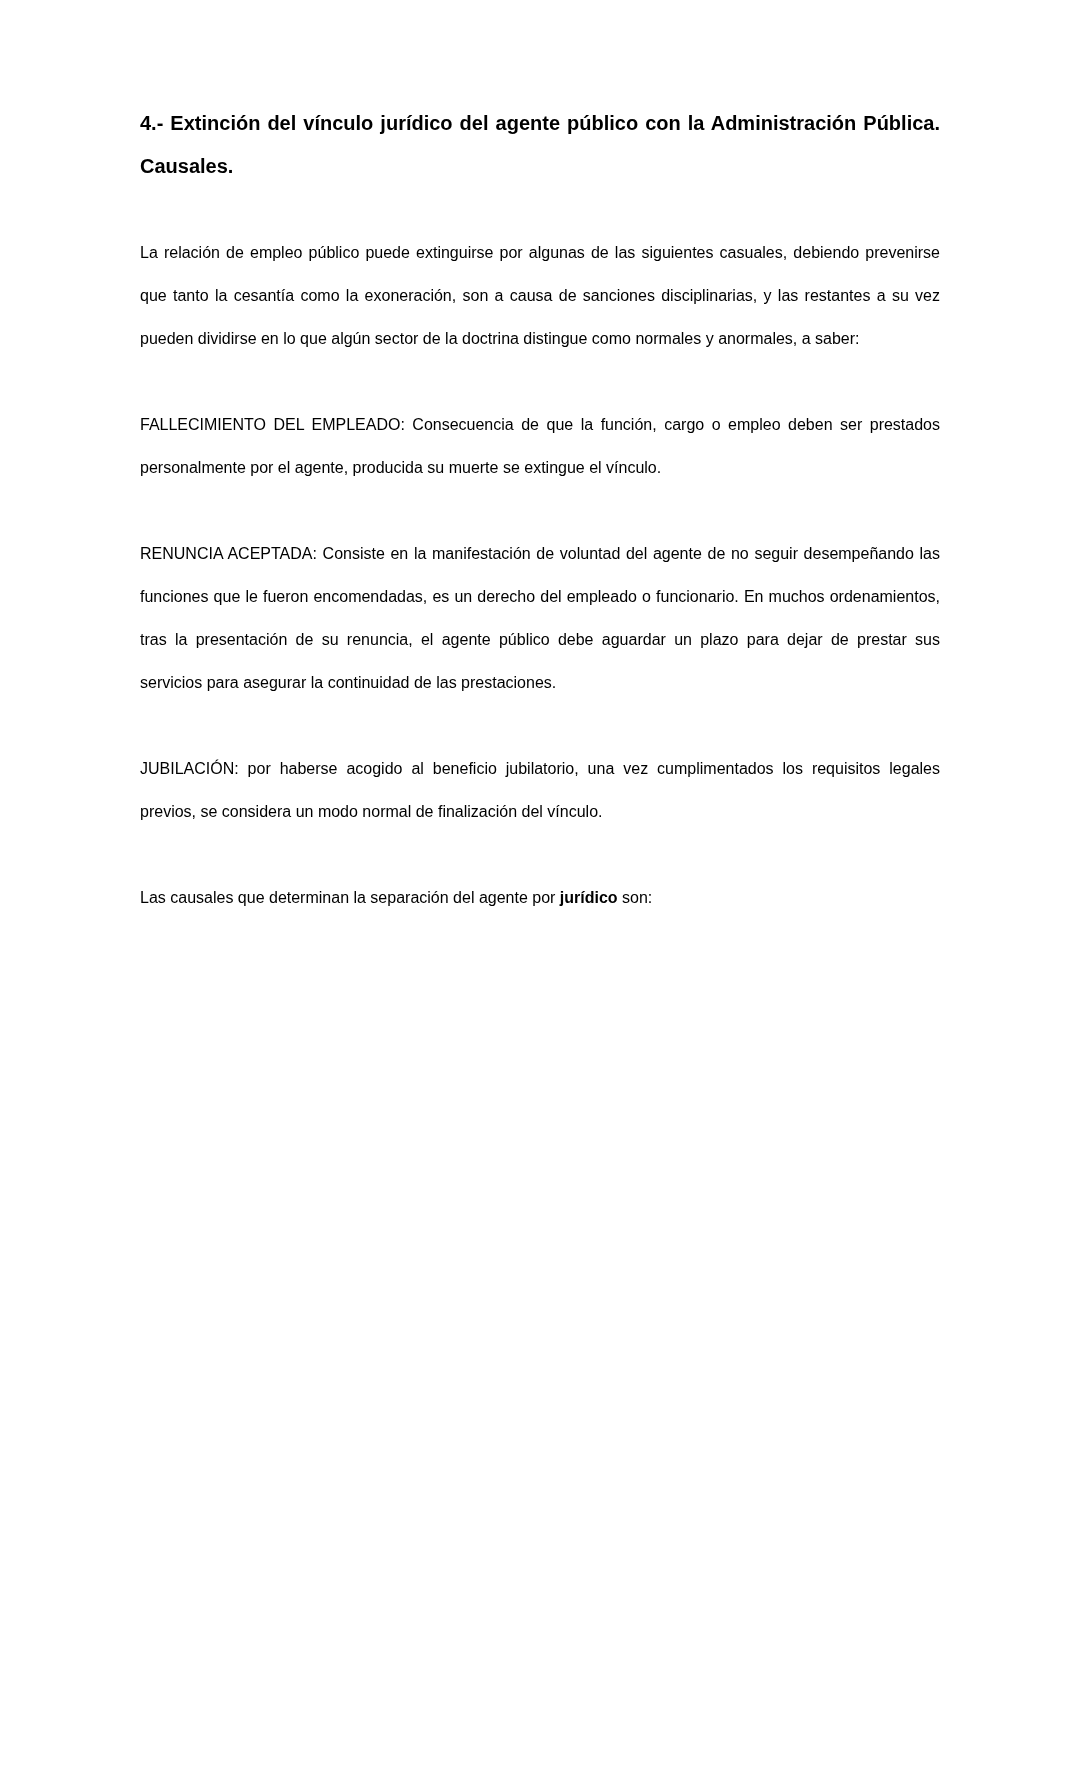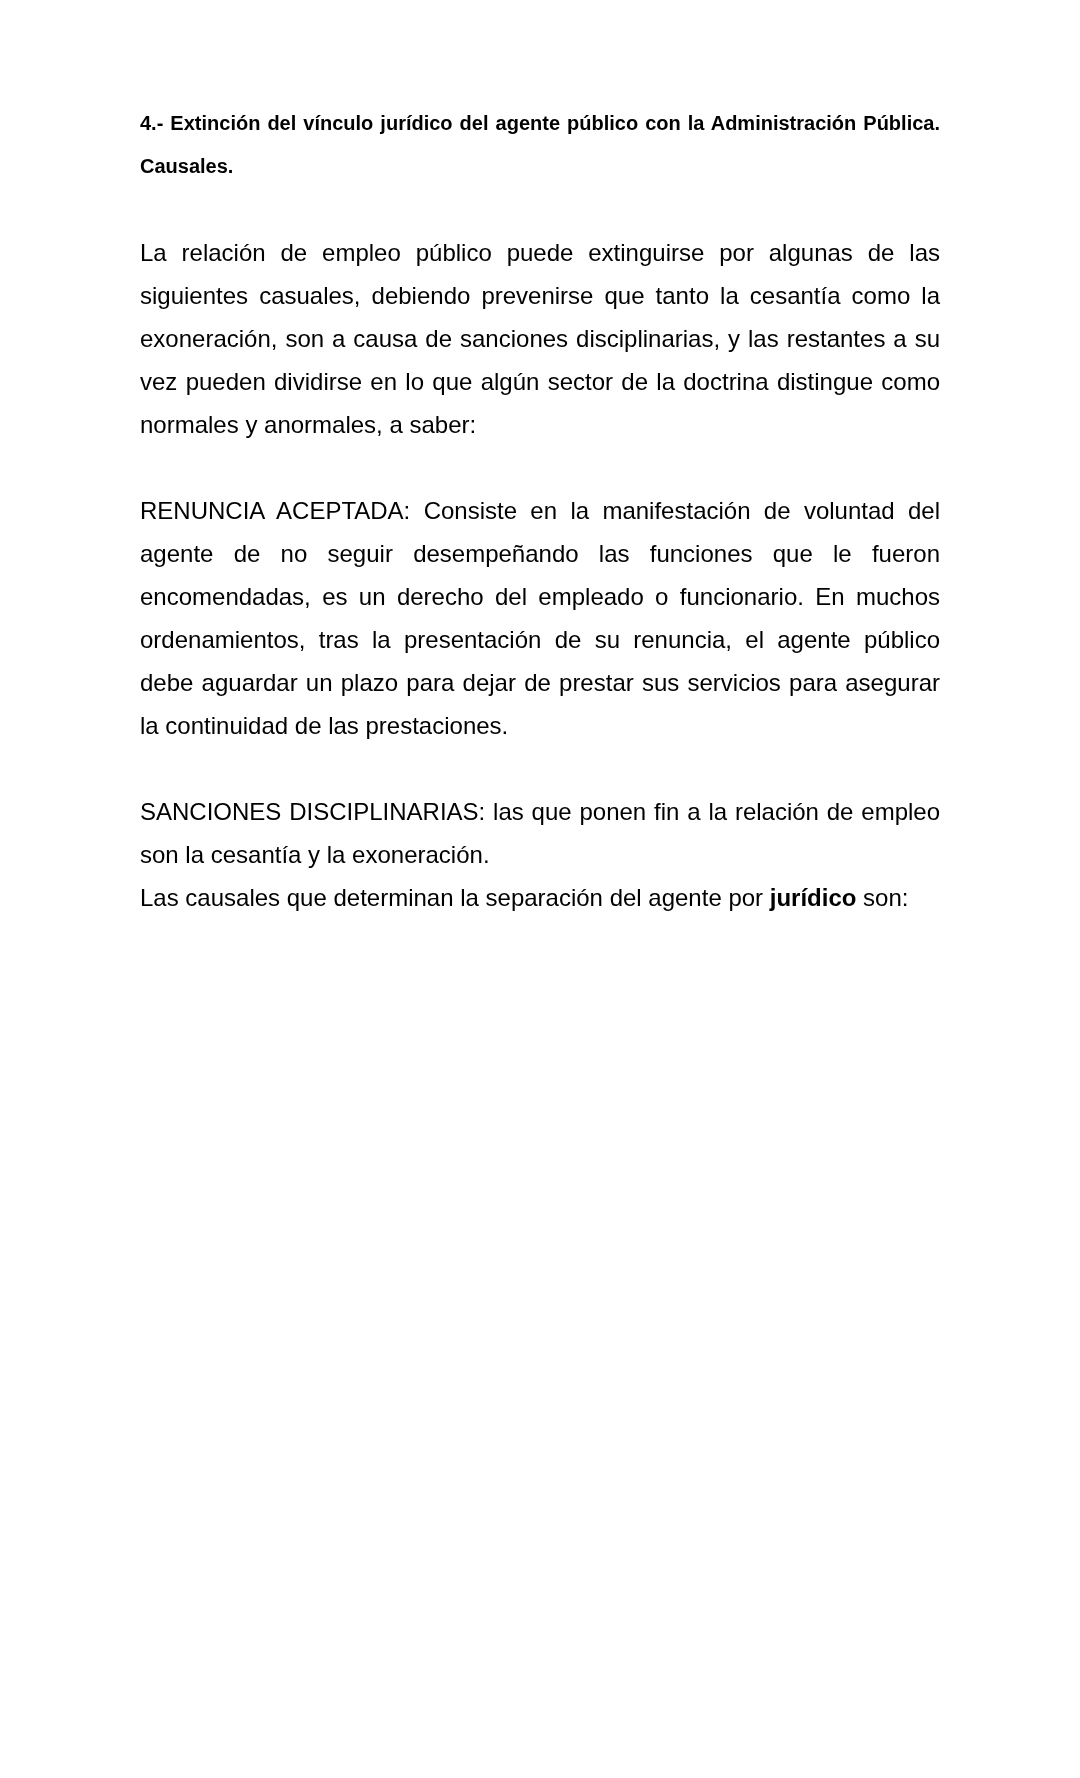--- a/index.html
+++ b/index.html
@@ -19,21 +19,21 @@
   }
   .doc-title {
     font-size: 20px;
     font-weight: bold;
     line-height: 43px;
     text-align: justify;
     text-align-last: left;
     margin: 0 0 43px 0;
   }
   .para {
-    font-size: 24px;
+    font-size: 16px;
     font-weight: normal;
     line-height: 43px;
     text-align: justify;
     text-align-last: left;
     margin: 0 0 43px 0;
   }
   .para.tight {
     margin-bottom: 0;
   }
   .para b {
@@ -42,23 +42,24 @@
 </style>
 </head>
 <body>
 
 <div class="page">
 
   <h1 class="doc-title">4.- Extinción del vínculo jurídico del agente público con la Administración Pública. Causales.</h1>
 
   <p class="para">La relación de empleo público puede extinguirse por algunas de las siguientes casuales, debiendo prevenirse que tanto la cesantía como la exoneración, son a causa de sanciones disciplinarias, y las restantes a su vez pueden dividirse en lo que algún sector de la doctrina distingue como normales y anormales, a saber:</p>
 
+  <p class="para">FALLECIMIENTO DEL EMPLEADO: Consecuencia de que la función, cargo o empleo deben ser prestados personalmente por el agente, producida su muerte se extingue el vínculo.</p>
 
   <p class="para">RENUNCIA ACEPTADA: Consiste en la manifestación de voluntad del agente de no seguir desempeñando las funciones que le fueron encomendadas, es un derecho del empleado o funcionario. En muchos ordenamientos, tras la presentación de su renuncia, el agente público debe aguardar un plazo para dejar de prestar sus servicios para asegurar la continuidad de las prestaciones.</p>
 
+  <p class="para">JUBILACIÓN: por haberse acogido al beneficio jubilatorio, una vez cumplimentados los requisitos legales previos, se considera un modo normal de finalización del vínculo.</p>
 
 
 
-  <p class="para tight">SANCIONES DISCIPLINARIAS: las que ponen fin a la relación de empleo son la cesantía y la exoneración.</p>
 
   <p class="para"><span>Las causales que determinan la separación del agente por </span><b>jurídico</b><span> son:</span></p>
 
 </div>
 
 </body></html>

